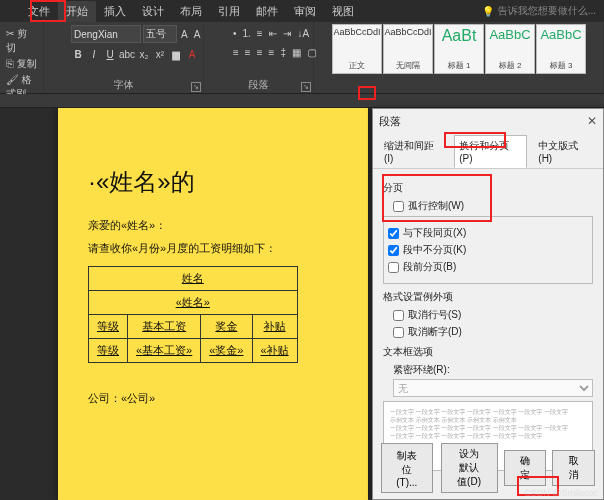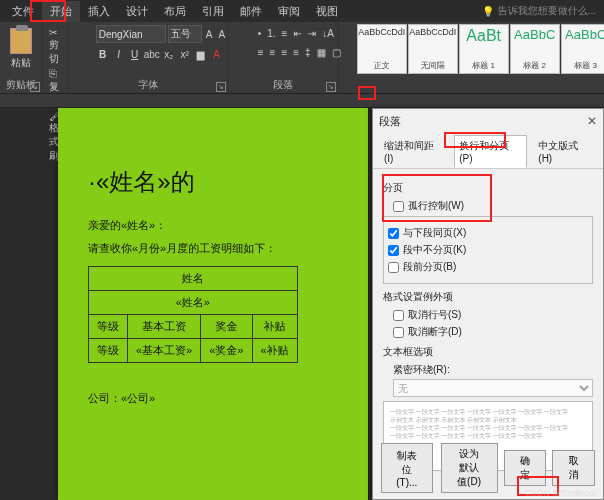--- a/index.html
+++ b/index.html
@@ -1,19 +1,19 @@
 <!DOCTYPE html>
 <html><head>
 <meta charset="utf-8">
 <style>
 * { box-sizing: border-box; margin: 0; padding: 0; font-family: "Microsoft YaHei", "DengXian", sans-serif; }
 body { width: 604px; height: 500px; background: #2b2b2b; overflow: hidden; position: relative; font-size: 11px; }
 
 
-.menubar { height: 22px; background: #2b2b2b; display: flex; align-items: center; padding-left: 4px; }
+.menubar { height: 22px; background: #2b2b2b; display: flex; align-items: center; padding-left: 20px; }
 .menubar .item { color: #ccc; padding: 3px 8px; font-size: 11px; cursor: pointer; }
 .menubar .item.active { background: #3f3f3f; }
 .menubar .tellme { margin-left: auto; color: #888; font-size: 10px; padding-right: 8px; display:flex; align-items:center; gap:3px;}
 
 
 .ribbon { height: 72px; background: #3a3a3a; border-bottom: 1px solid #222; display: flex; }
 .ribbon-group { border-right: 1px solid #333; padding: 2px 4px 0 4px; display: flex; flex-direction: column; position: relative; }
 .ribbon-group .label { position: absolute; bottom: 1px; left: 0; right: 0; text-align: center; color: #bbb; font-size: 10px; }
 .ribbon-row { display: flex; align-items: center; gap: 2px; padding-left: 23px; }
 .rbtn { color: #ccc; font-size: 10px; padding: 1px 2px; cursor: pointer; }
@@ -24,24 +24,24 @@
 .font-sel { background: #444; color: #ddd; border: 1px solid #555; font-size: 10px; height: 18px; padding: 0 2px; }
 .styles-gallery { display: flex; gap: 1px; margin-left: 14px; }
 .style-item { width: 50px; height: 50px; background: #f5f5f5; border: 1px solid #bbb; display: flex; flex-direction: column; align-items: center; justify-content: space-between; padding: 2px; cursor:pointer; }
 .style-item .preview { font-size: 14px; color: #333; }
 .style-item .name { font-size: 8px; color: #444; }
 .dialog-launcher { position: absolute; bottom: 1px; right: 2px; width: 10px; height: 10px; border: 1px solid #888; cursor: pointer; font-size:7px; color:#aaa; display:flex; align-items:center; justify-content:center;}
 
 
 .redbox { position: absolute; border: 2px solid #e22; pointer-events: none; z-index: 50; }
 .rulerbar { position:absolute; top:94px; left:0; right:0; height:14px; background:#3a3a3a; border-bottom:1px solid #222; z-index:2;}
-.page { position: absolute; left: 58px; top: 108px; width: 310px; height: 392px; background: #84cc16; box-shadow: 0 0 8px rgba(0,0,0,.5); padding: 30px 30px; color: #111; }
+.page { position: absolute; left: 58px; top: 108px; width: 310px; height: 392px; background: #fde047; box-shadow: 0 0 8px rgba(0,0,0,.5); padding: 30px 30px; color: #111; }
 .page h1 { font-size: 24px; font-weight: normal; margin: 28px 0 20px 0; }
 .page p { font-size: 11px; margin: 8px 0; }
-table.doc { border-collapse: collapse; margin-top: 10px; font-size: 11px; }
+table.doc { border-collapse: collapse; margin-top: 10px; font-size: 11px; text-decoration: underline; }
 table.doc td { border: 1px solid #333; padding: 4px 8px; text-align: center; }
 
 
 .dialog { position: absolute; right: 0; top: 108px; width: 232px; height: 392px; background: #f0f0f0; border: 1px solid #888; box-shadow: 0 0 6px rgba(0,0,0,.4); font-size: 11px; color: #222; z-index:10;}
 .dialog .titlebar { height: 24px; display: flex; align-items: center; justify-content: space-between; padding: 0 6px; font-size: 11px; }
 .dialog .close { cursor: pointer; font-size: 12px; color: #555; }
 .dialog .tabs { display: flex; border-bottom: 1px solid #ccc; padding: 2px 6px 0 6px; gap: 6px; }
 .dialog .tab { padding: 3px 4px; font-size: 10px; cursor: pointer; border: 1px solid transparent; }
 .dialog .tab.active { background: #fff; border: 1px solid #bbb; border-bottom-color: #fff; }
 .dialog .body { padding: 6px 10px; }
@@ -70,28 +70,20 @@
   <div class="item">邮件</div>
   <div class="item">审阅</div>
   <div class="item">视图</div>
   <div class="tellme">
       <span>💡</span>
       <span>告诉我您想要做什么...</span>
     </div>
 </div>
 
 <div class="ribbon">
-  <div class="ribbon-group" style="width:56px">
-    <div class="paste-big">
-      <div class="ico"></div>
-      <span>粘贴</span>
-    </div>
-    <span class="label">剪贴板</span>
-    <span class="dialog-launcher">↘</span>
-  </div>
   <div class="ribbon-group" style="width:44px;padding-top:4px">
     <div class="rbtn"><span>✂</span> <span>剪切</span></div>
     <div class="rbtn"><span>⎘</span> <span>复制</span></div>
     <div class="rbtn"><span>🖌</span> <span>格式刷</span></div>
   </div>
   <div class="ribbon-group" style="width:160px;padding-top:3px">
     <div class="ribbon-row">
       <input class="font-sel" style="width: 70px;" value="DengXian">
       <input class="font-sel" style="width: 34px;" value="五号">
       <span class="rbtn icon">A</span>

